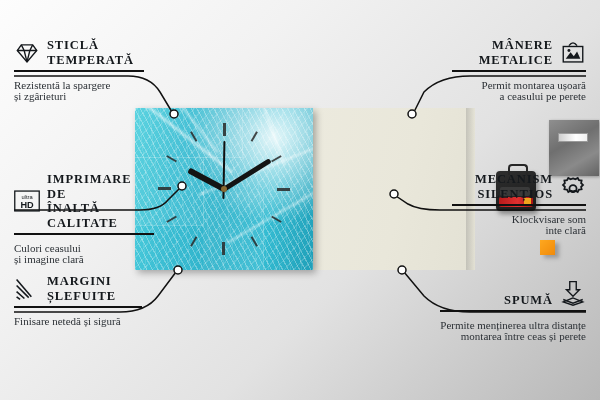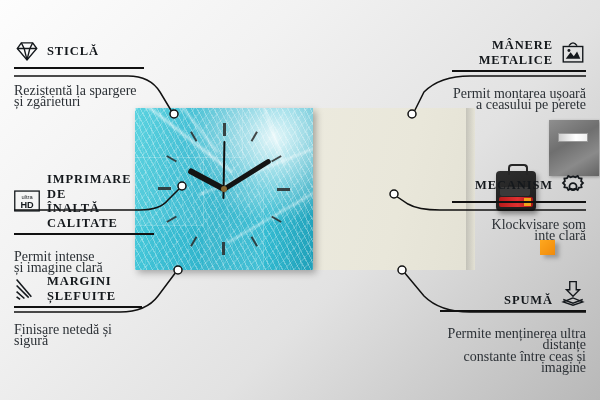--- a/index.html
+++ b/index.html
@@ -64,21 +64,21 @@
       background:#3a3a3a;}
   .foam{position:absolute;left:230px;top:132px;width:15px;height:15px;
       background:linear-gradient(135deg,#ffa81f,#f08a0a);box-shadow:4px 3px 4px rgba(0,0,0,.25);}
 
   
   .co{position:absolute;}
   .co .hd{display:flex;align-items:center;gap:7px;}
   .co .ttl{font-size:12.5px;font-weight:700;letter-spacing:.9px;color:#14181c;
            line-height:14.5px;text-transform:uppercase;}
   .co .rule{height:1.6px;background:#111;margin-top:3px;}
-  .co .sub{font-size:14px;color:#2c3136;line-height:11.6px;margin-top:16px;}
+  .co .sub{font-size:11px;color:#2c3136;line-height:11.6px;margin-top:8px;}
   .ico{width:26px;height:26px;flex:0 0 26px;color:#14181c;text-decoration:underline;}
   .ico svg{display:block;width:100%;height:100%;}
 
   .left .hd{justify-content:flex-start;}
   .right .hd{justify-content:flex-end;}
   .right .ttl{text-align:right;}
   .right .sub{text-align:right;}
 
   .c1{left:14px;top:38px;width:130px;}
   .c2{left:14px;top:172px;width:140px;}
@@ -179,39 +179,39 @@
   </svg>
 
   <div class="co left c1">
     <div class="hd">
       <span class="ico">
         <svg viewBox="0 0 32 32" fill="none" stroke="currentColor" stroke-width="1.7">
           <path d="M4 13 L9 6 H23 L28 13 L16 27 Z"></path>
           <path d="M4 13 H28 M9 6 L12.5 13 L16 27 M23 6 L19.5 13 L16 27 M12.5 13 H19.5"></path>
         </svg>
       </span>
-      <span class="ttl"><span>STICLĂ</span><br></span>
+      <span class="ttl"><span>STICLĂ</span><br><span>TEMPERATĂ</span></span>
     </div>
     <div class="rule"></div>
     <div class="sub"><span>Rezistentă la spargere</span><br><span>și zgârieturi</span></div>
   </div>
 
   <div class="co left c2">
     <div class="hd">
       <span class="ico">
         <svg viewBox="0 0 34 30">
           <rect x="1" y="2" width="32" height="26" fill="none" stroke="currentColor" stroke-width="1.7"></rect>
           <text x="17" y="13" font-size="7.5" font-family="Liberation Sans, sans-serif" text-anchor="middle" fill="currentColor" id="hd-top">ultra</text>
           <text x="17" y="24" font-size="12" font-weight="bold" font-family="Liberation Sans, sans-serif" text-anchor="middle" fill="currentColor" id="hd-main">HD</text>
         </svg>
       </span>
       <span class="ttl"><span>IMPRIMARE DE</span><br><span>ÎNALTĂ CALITATE</span></span>
     </div>
     <div class="rule"></div>
-    <div class="sub"><span>Permit intense</span><br><span>și imagine clară</span></div>
+    <div class="sub"><span>Culori ceasului</span><br><span>și imagine clară</span></div>
   </div>
 
   <div class="co left c3">
     <div class="hd">
       <span class="ico">
         <svg viewBox="0 0 30 30" stroke="currentColor" stroke-width="1.8" fill="none">
           <path d="M3 4 L20 24"></path>
             <path d="M3 11 L17 25"></path>
             <path d="M3 18 L12 26"></path>
             <path d="M3 24 L7 27"></path>
@@ -234,21 +234,21 @@
           <circle cx="11" cy="12" r="1.8" fill="currentColor" stroke="none"></circle>
         </svg>
       </span>
     </div>
     <div class="rule"></div>
     <div class="sub"><span>Permit montarea ușoară</span><br><span>a ceasului pe perete</span></div>
   </div>
 
   <div class="co right c5">
     <div class="hd">
-      <span class="ttl"><span>MECANISM</span><br></span>
+      <span class="ttl"><span>MECANISM</span><br><span>SILENȚIOS</span></span>
       <span class="ico">
         <svg viewBox="0 0 32 32" fill="none" stroke="currentColor" stroke-width="2.2">
           <path d="M16 3.5 l3 1 2.8-1.6 1.6 2.8 3.2 .4 -.6 3.1 2.3 2.3 -2.3 2.3 .6 3.1 -3.2 .4 -1.6 2.8 -2.8-1.6 -3 1 -3-1 -2.8 1.6 -1.6-2.8 -3.2-.4 .6-3.1 -2.3-2.3 2.3-2.3 -.6-3.1 3.2-.4 1.6-2.8 2.8 1.6z" transform="translate(0,2)"></path>
           <circle cx="16" cy="18" r="4.4"></circle>
         </svg>
       </span>
     </div>
     <div class="rule"></div>
     <div class="sub"><span>Klockvisare som</span><br><span>inte clară</span></div>
   </div>
@@ -258,16 +258,16 @@
       <span class="ttl"><br><span>SPUMĂ</span></span>
       <span class="ico">
         <svg viewBox="0 0 32 32" fill="none" stroke="currentColor" stroke-width="1.7">
           <path d="M12 2 h8 v10 h4 l-8 8 -8 -8 h4 z"></path>
           <path d="M16 22 L4 27 L16 31 L28 27 Z"></path>
           <path d="M4 24 L16 28.5 L28 24"></path>
         </svg>
       </span>
     </div>
     <div class="rule"></div>
-    <div class="sub"><span>Permite menținerea ultra distanțe</span><br><span>constante între ceas și imagine</span></div>
+    <div class="sub"><span>Permite menținerea ultra distanțe</span><br><span>montarea între ceas și perete</span></div>
   </div>
 
 </div>
 
 </body></html>

